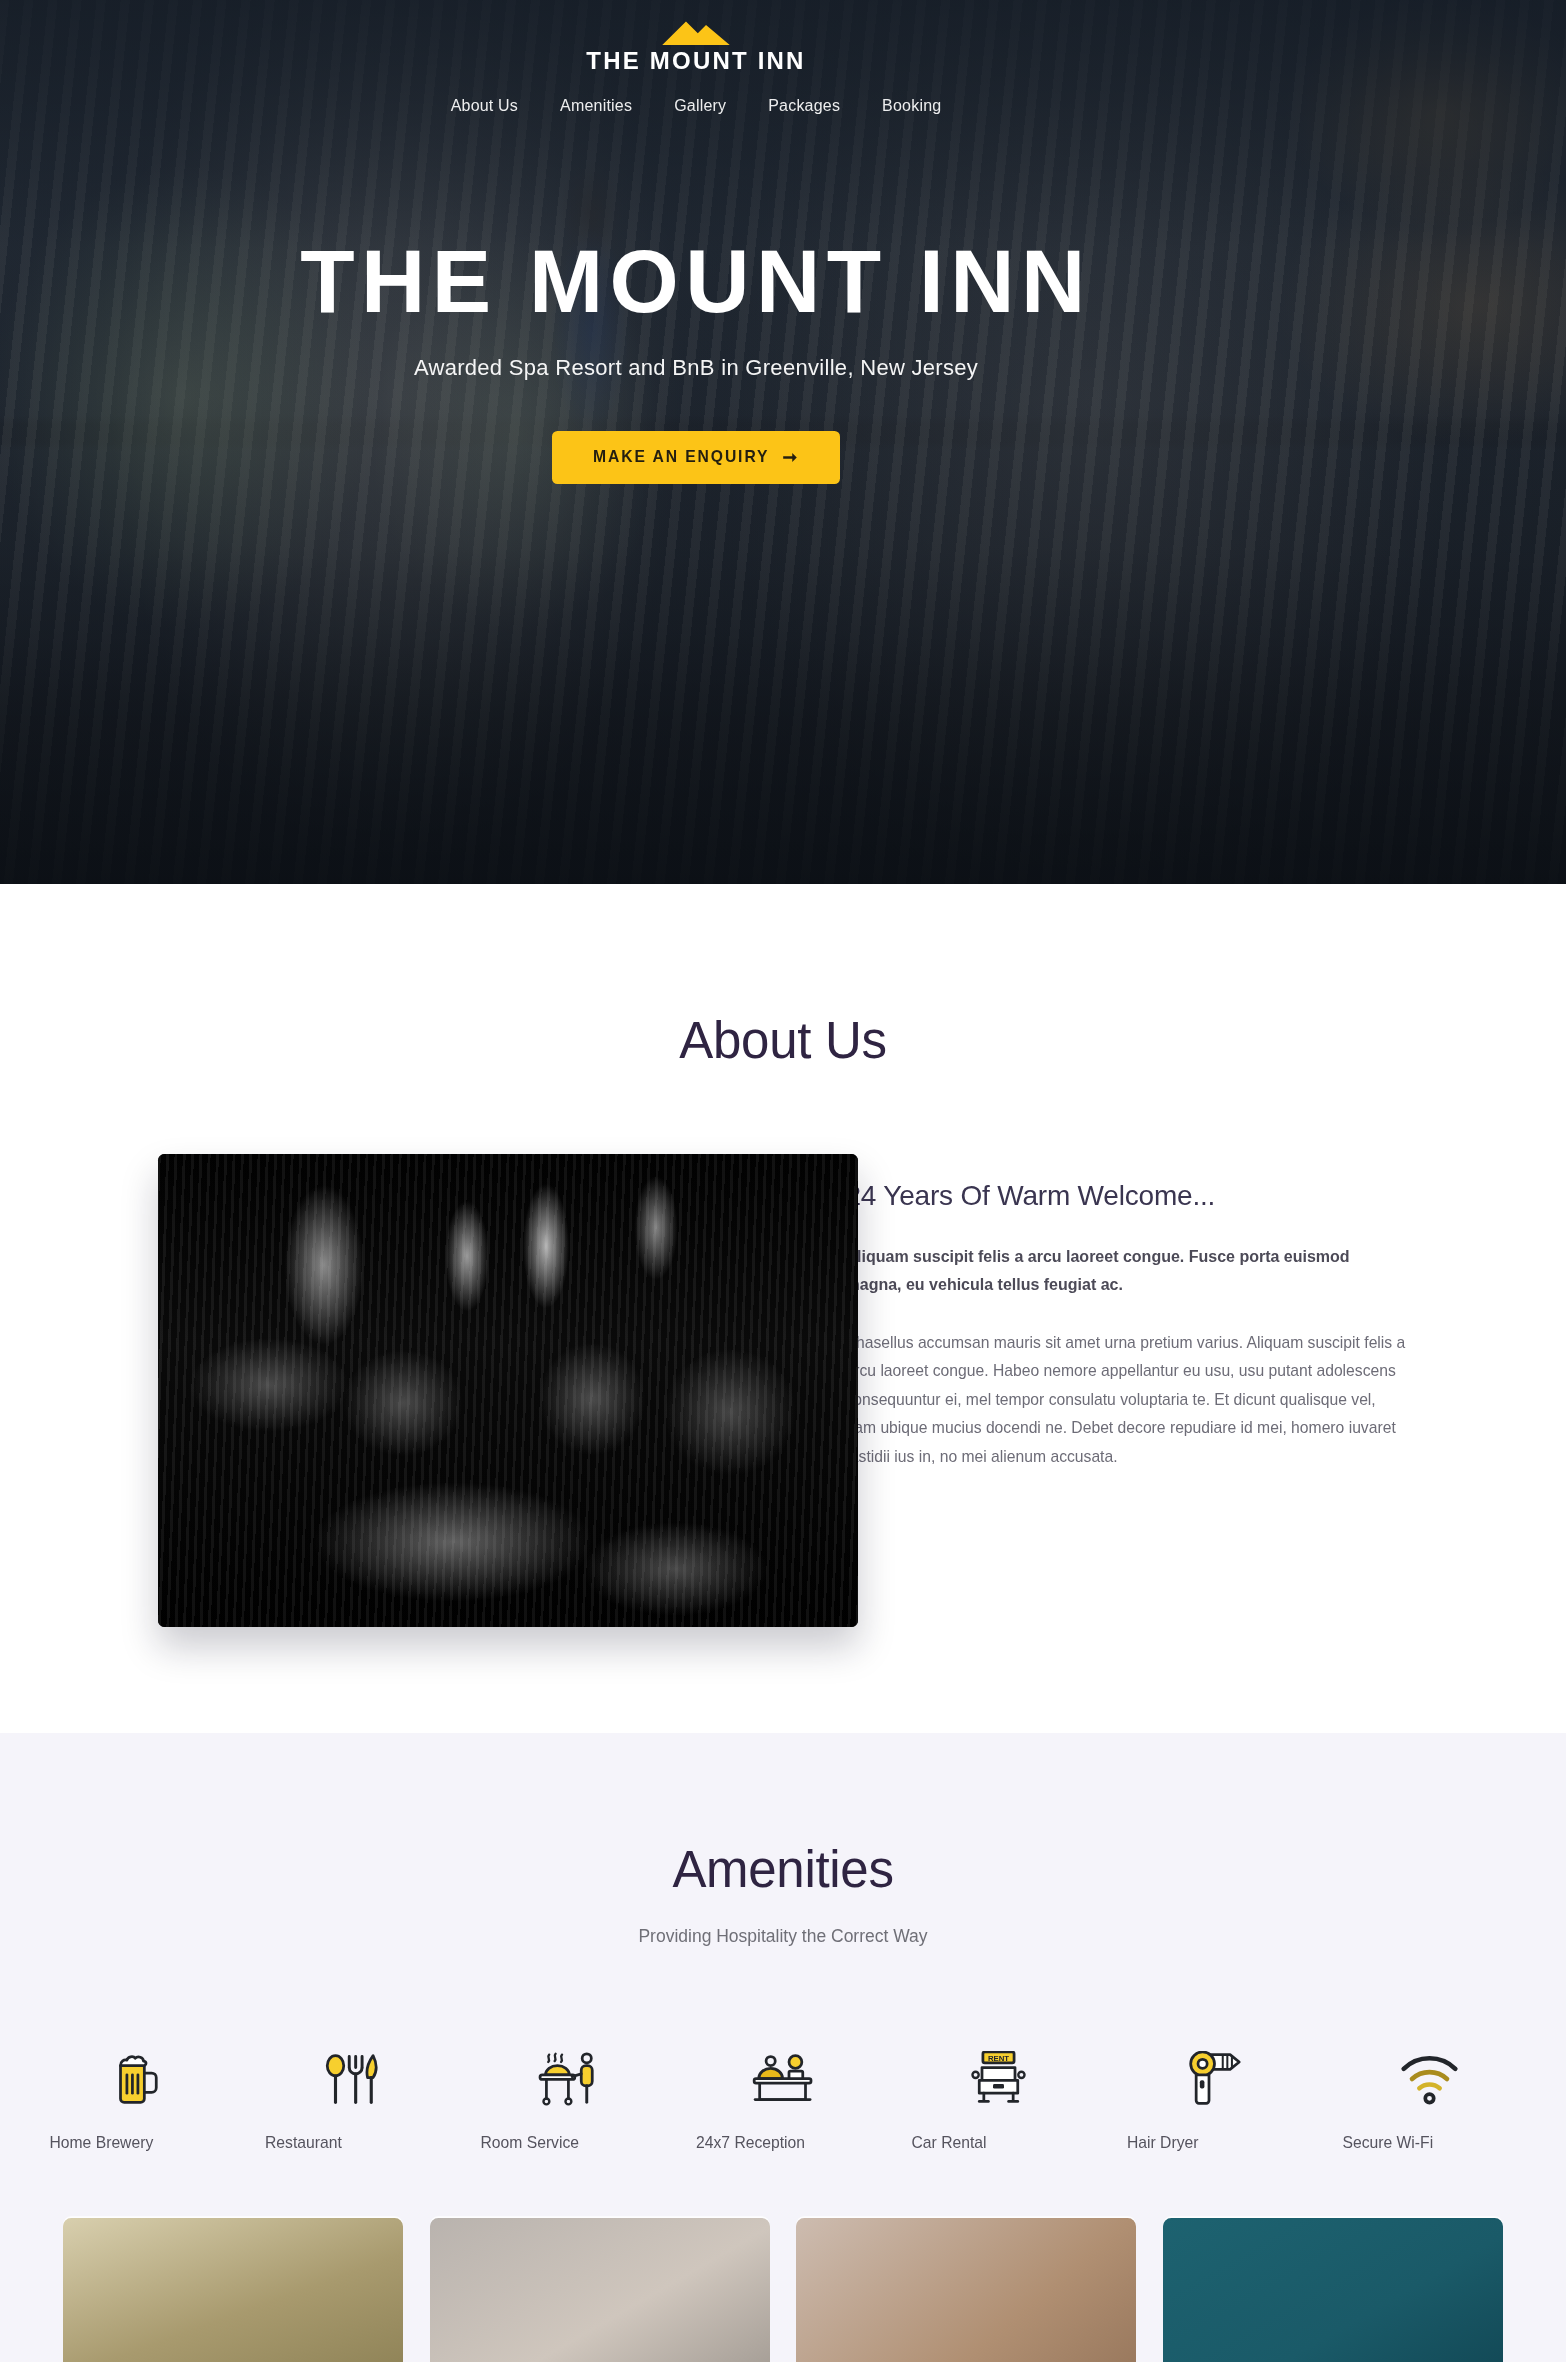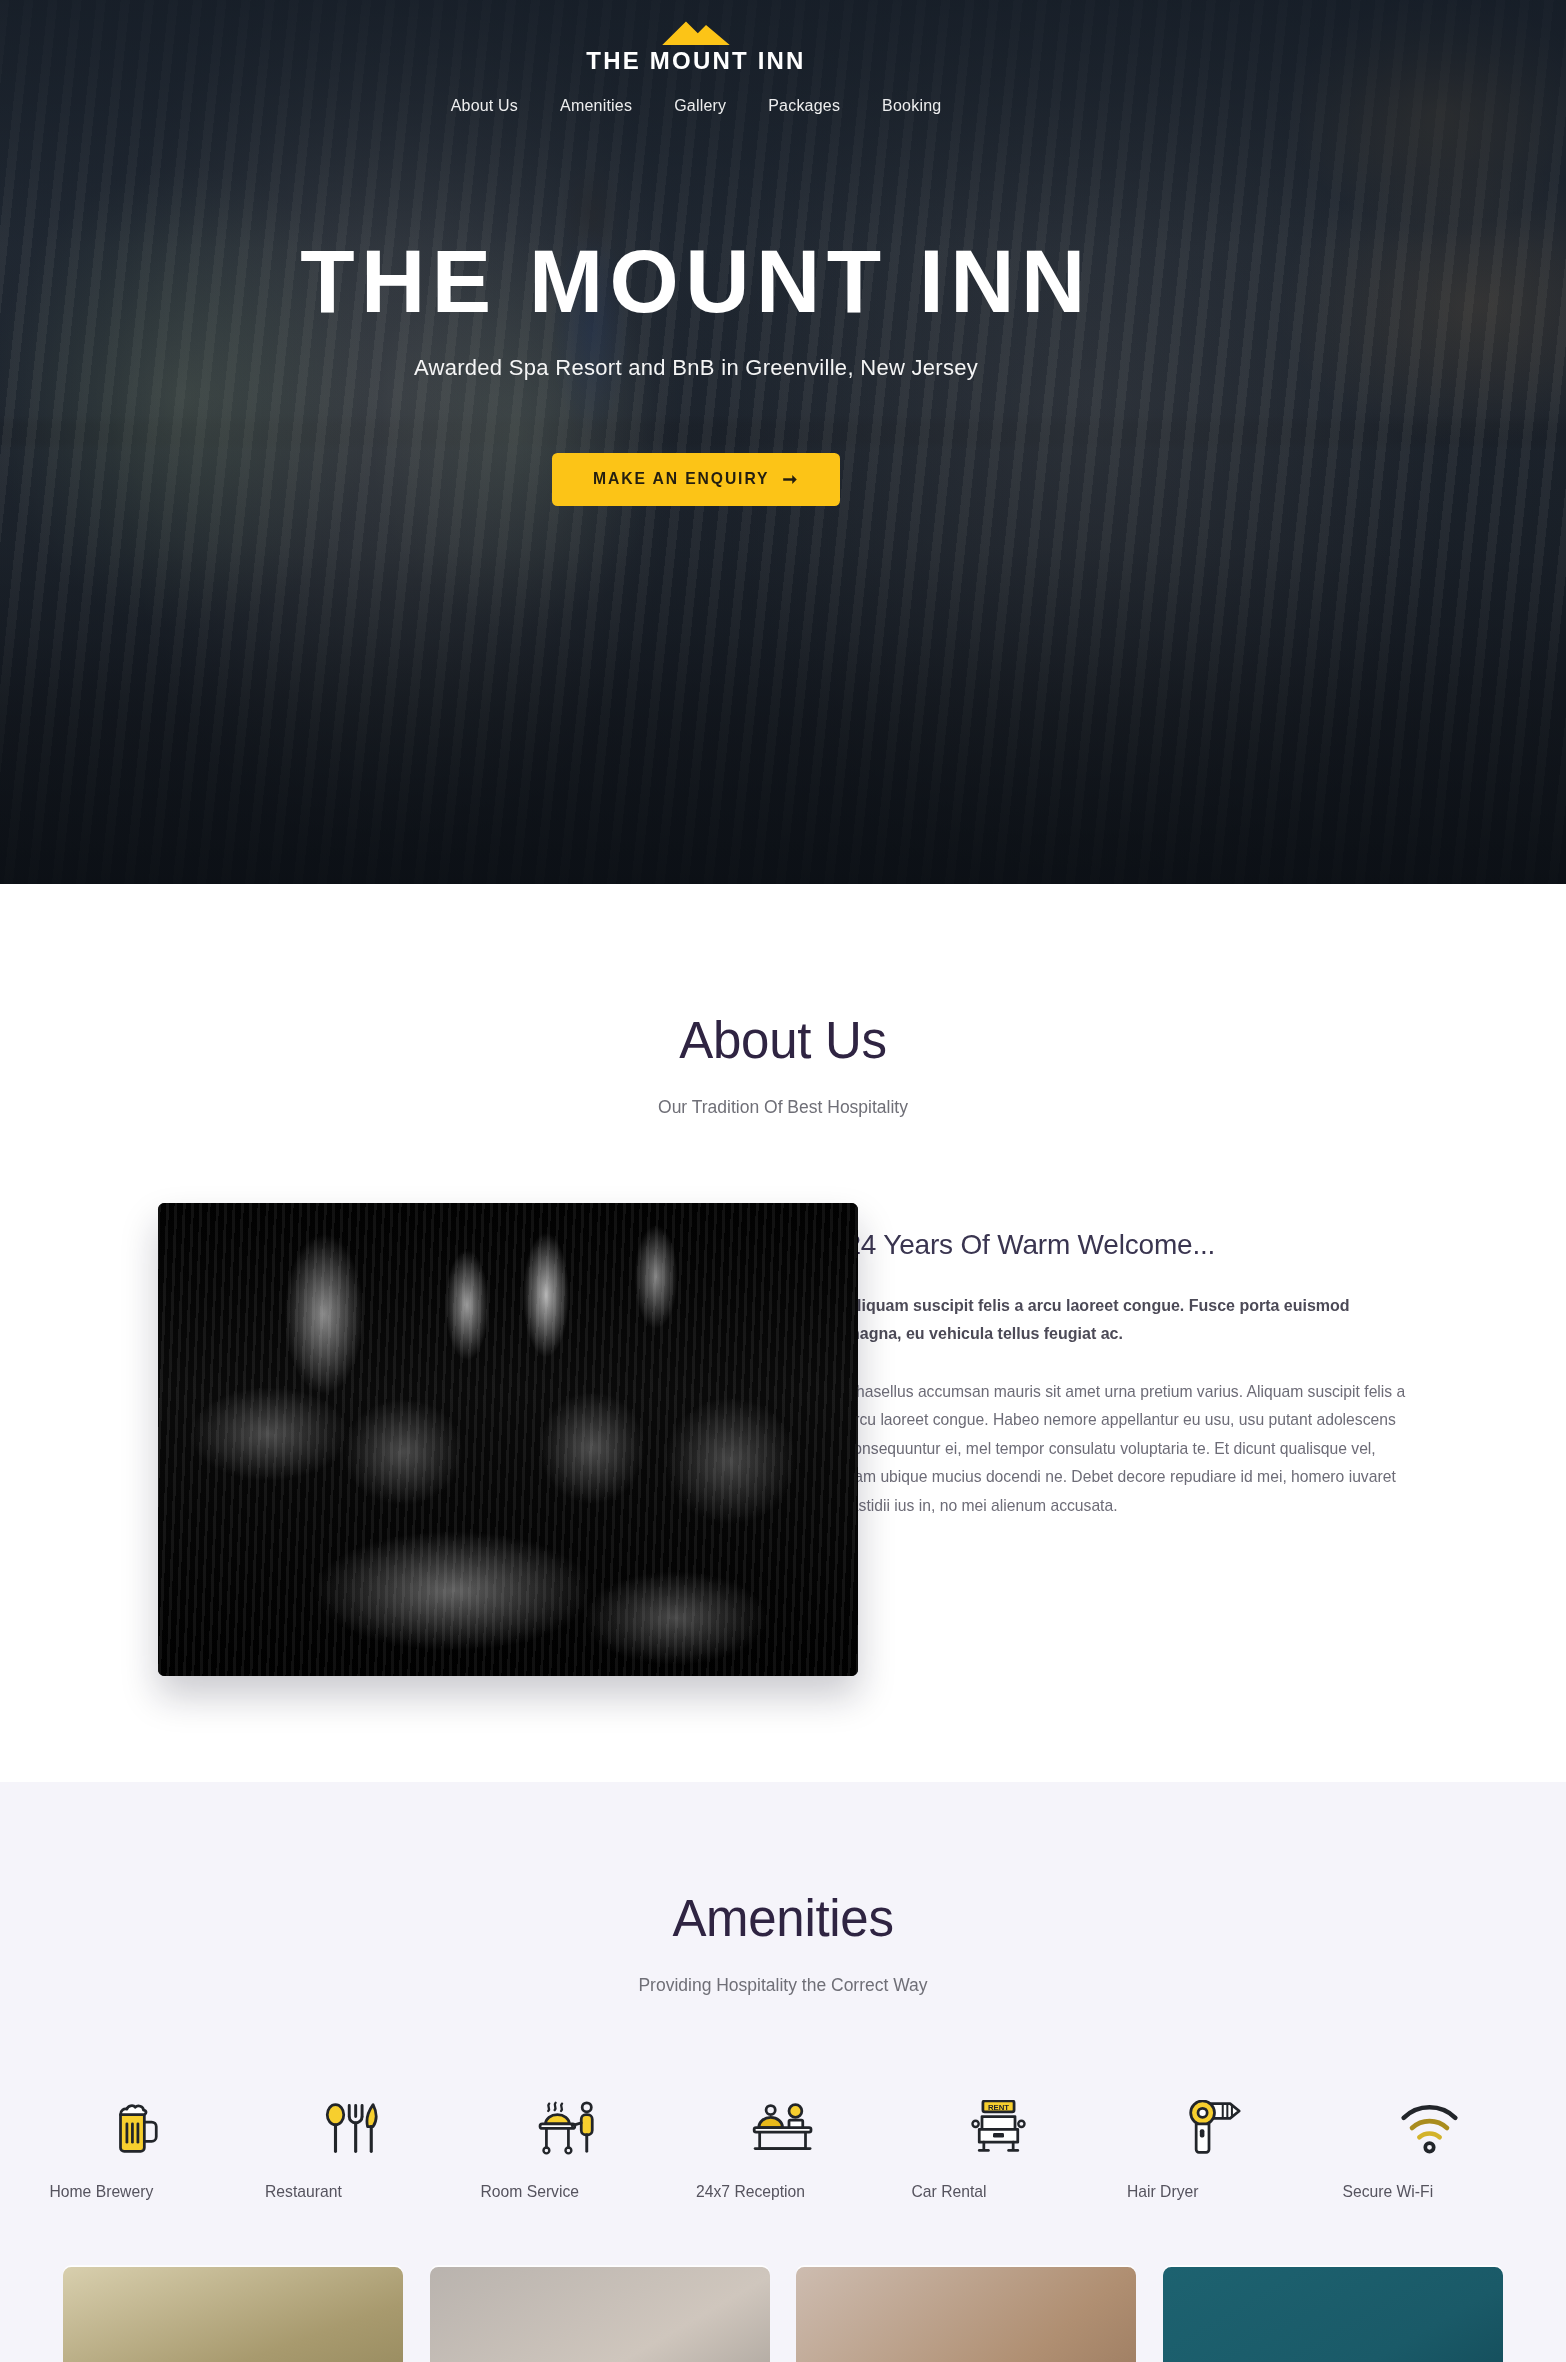--- a/index.html
+++ b/index.html
@@ -93,21 +93,21 @@
     letter-spacing: 6.5px;
     line-height: 1.05;
   }
   .hero-sub {
     margin-top: 26px;
     color: rgba(255,255,255,.95);
     font-size: 22px;
     letter-spacing: 0.3px;
   }
   .hero-cta {
-    margin-top: 72px;
+    margin-top: 50px;
     display: inline-flex;
     align-items: center;
     gap: 13px;
     background: #fcc417;
     color: #241f10;
     border: none;
     border-radius: 5.5px;
     padding: 17.5px 41px;
     font-family: inherit;
     font-size: 15.7px;
@@ -275,21 +275,20 @@
     <button class="hero-cta">
       <span>MAKE AN ENQUIRY</span>
       <span class="arw">➞</span>
     </button>
 
   </div>
 </header>
 
 <section class="section sec-about">
   <h2 class="sec-title">About Us</h2>
-  <p class="sec-sub">Our Tradition Of Best Hospitality</p>
 
   <div class="about-wrap">
     <div class="about-figure">
       <div class="about-img">
         <div class="about-img-art"></div>
       </div>
     </div>
 
     <div class="about-text">
       <h3 class="about-h">24 Years Of Warm Welcome...</h3>

